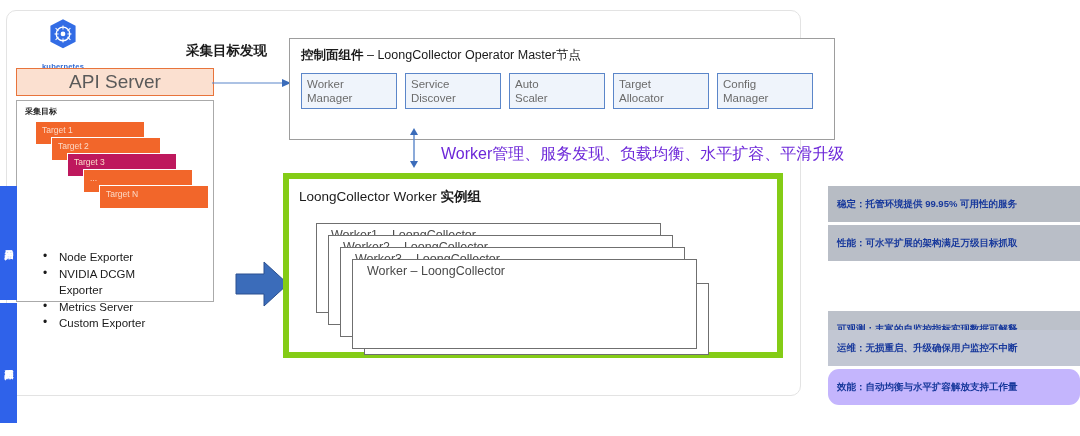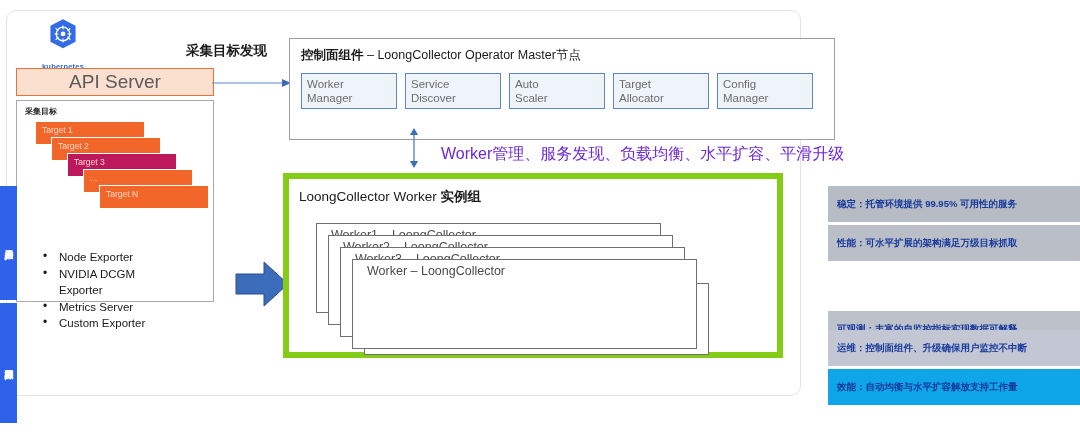--- a/index.html
+++ b/index.html
@@ -302,15 +302,15 @@
 <div class="side-bar" style="top:186px; height:114px;">
   <span>云产品用户</span>
 </div>
 <div class="side-bar" style="top:303px; height:120px;">
   <span>云产品工程师</span>
 </div>
 <div id="side-items">
     <div class="side-item" style="top: 186px; background: rgb(183, 188, 196);">稳定：托管环境提供 99.95% 可用性的服务</div>
     <div class="side-item" style="top: 225px; background: rgb(185, 190, 199);">性能：可水平扩展的架构满足万级目标抓取</div>
     <div class="side-item" style="top: 264px; background: rgb(188, 193, 202); margin-top: 47px;">可观测：丰富的自监控指标实现数据可解释</div>
-    <div class="side-item" style="top: 330px; background: rgb(194, 199, 211);">运维：控制面组件、升级确保用户监控不中断</div>
-    <div class="side-item" style="top: 369px; background: #0ea5e9;">效能：自动均衡与水平扩容解放支持工作量</div>
+    <div class="side-item" style="top: 330px; background: rgb(194, 199, 211);">运维：无损重启、升级确保用户监控不中断</div>
+    <div class="side-item" style="top: 369px; background: #c4b5fd; border-radius: 11px;">效能：自动均衡与水平扩容解放支持工作量</div>
   </div>
 
 </body></html>

